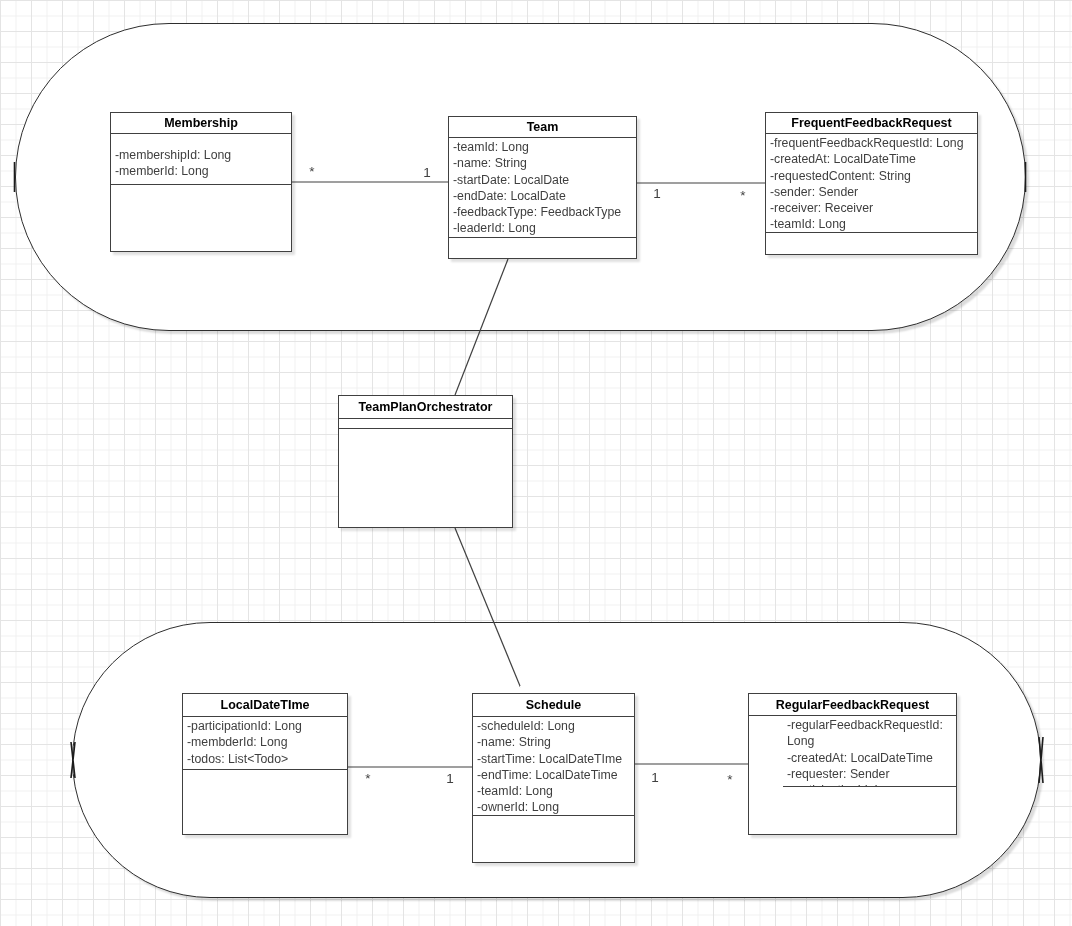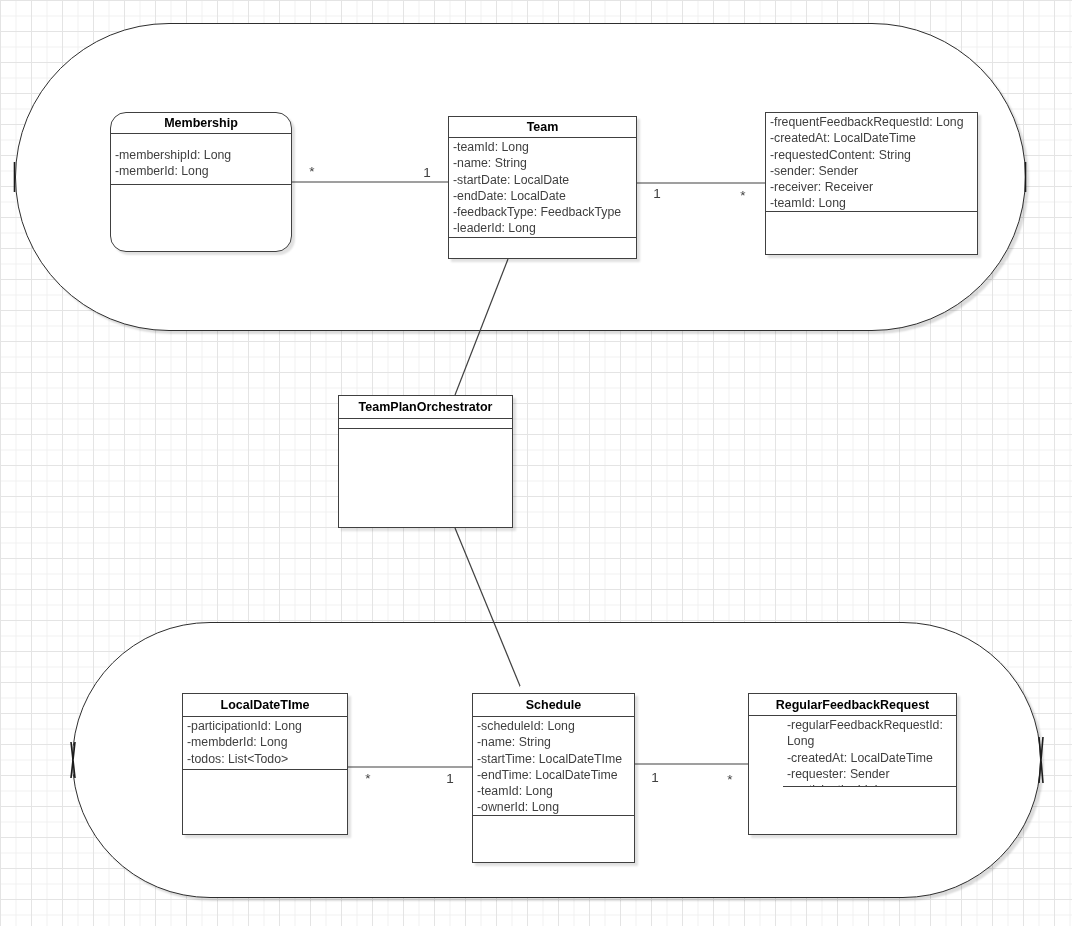--- a/index.html
+++ b/index.html
@@ -85,39 +85,40 @@
     </g>
 
     <g stroke="#1d1d1d" stroke-width="1.6" fill="none">
       <path d="M14.5 162 L14.5 192"></path>
       <path d="M1025.5 162 L1025.5 192"></path>
       <path d="M71 742 L75 778 M75 742 L71 778"></path>
       <path d="M1039 737 L1043 783 M1043 737 L1039 783"></path>
     </g>
   </svg>
 
-  <div class="uml-class" style="left:110px;top:112px;width:182px;height:140px;border-radius:16px;">
+  <div class="uml-class" style="left:110px;top:112px;width:182px;height:140px;">
     <div class="uml-title" style="height:21px;">Membership</div>
     <div class="uml-attrs" style="height:39px;margin-top:12px;">-membershipId: Long
 -memberId: Long</div>
     <div class="uml-methods"></div>
   </div>
 
   <div class="uml-class" style="left:448px;top:116px;width:189px;height:143px;">
     <div class="uml-title" style="height:21px;">Team</div>
     <div class="uml-attrs" style="height:100px;">-teamId: Long
 -name: String
 -startDate: LocalDate
 -endDate: LocalDate
 -feedbackType: FeedbackType
 -leaderId: Long</div>
     <div class="uml-methods"></div>
   </div>
 
   <div class="uml-class" style="left:765px;top:112px;width:213px;height:143px;">
+    <div class="uml-title" style="height:21px;">FrequentFeedbackRequest</div>
     <div class="uml-attrs" style="height:99px;">-frequentFeedbackRequestId: Long
 -createdAt: LocalDateTime
 -requestedContent: String
 -sender: Sender
 -receiver: Receiver
 -teamId: Long</div>
     <div class="uml-methods"></div>
   </div>
 
   <div class="uml-class" style="left:338px;top:395px;width:175px;height:133px;">

